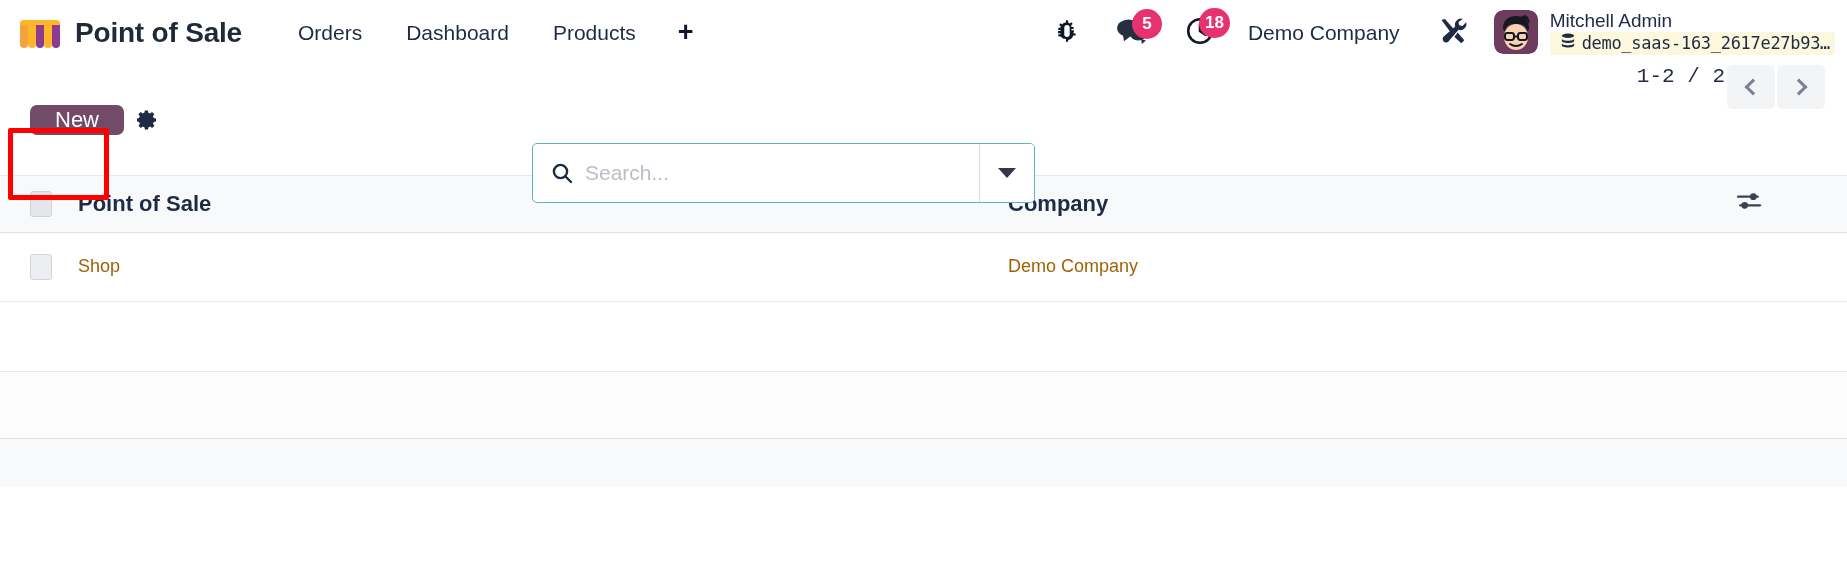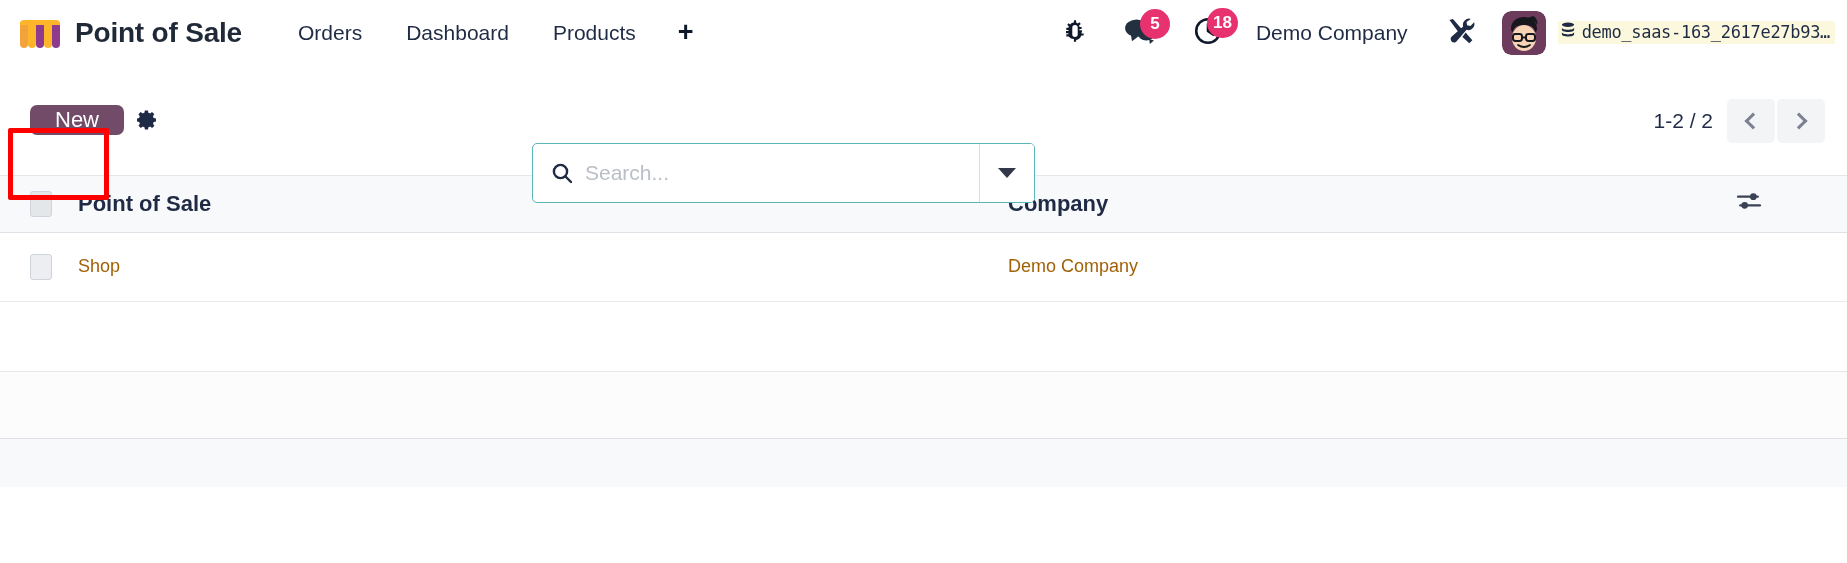--- a/index.html
+++ b/index.html
@@ -127,21 +127,21 @@
     color: #1f2a44;
     line-height: 1.12;
     white-space: nowrap;
   }
 
   .db-line {
     display: flex;
     align-items: center;
     gap: 7px;
     background: #fbf8dd;
-    padding: 1px 5px 2px 3px;
+    padding: 1px 5px 2px 11px;
     border-radius: 2px;
   }
 
   .db-name {
     font-family: "DejaVu Sans Mono", monospace;
     font-size: 17px;
     color: #1f2a44;
     white-space: nowrap;
     letter-spacing: -0.3px;
   }
@@ -249,22 +249,23 @@
     border-right: 9px solid transparent;
     border-top: 10px solid #32384a;
   }
 
   .pager {
     position: absolute;
     right: 22px;
     top: 0;
     height: 111px;
     display: flex;
-    align-items: center;
-    gap: 14px;
+    align-items: flex-start;
+    gap: 2px;
+    font-family: Liberation Mono, monospace;
   }
 
   .pager-count {
     font-size: 21px;
     color: #1f2a44;
     white-space: nowrap;
   }
 
   .pager-btns { display: flex; gap: 2px; }
 
@@ -424,20 +425,21 @@
           <ellipse cx="22" cy="27" rx="12" ry="13" fill="#f6d3b5"></ellipse>
           <path d="M9 18 c0-8 6-12 13-12 s13 4 13 12 c0 2-1 3-2 3 c-1-6-5-7-11-7 c-6 0-10 1-11 7 c-1 0-2-1-2-3z" fill="#16181d"></path>
           <path d="M31 5 c4 2 5 6 4 9 c-2-4-5-6-9-7z" fill="#16181d"></path>
           <rect x="11" y="23" width="9" height="7" rx="2.4" fill="none" stroke="#16181d" stroke-width="2"></rect>
           <rect x="24" y="23" width="9" height="7" rx="2.4" fill="none" stroke="#16181d" stroke-width="2"></rect>
           <path d="M20 26.5 h4" stroke="#16181d" stroke-width="2"></path>
           <path d="M16 34 q6 4 12 0" stroke="#16181d" stroke-width="1.8" fill="none" stroke-linecap="round"></path>
         </svg>
       </span>
       <span class="user-text">
+        <span class="user-name">Mitchell Admin</span>
         <span class="db-line">
           <span>
             <svg viewBox="0 0 16 18" width="14" height="16" fill="#1f2a44">
               <ellipse cx="8" cy="3" rx="7" ry="2.6"></ellipse>
               <path d="M1 6.2 c0 1.5 3.1 2.6 7 2.6 s7-1.1 7-2.6 v2.4 c0 1.5-3.1 2.6-7 2.6 s-7-1.1-7-2.6z"></path>
               <path d="M1 11.4 c0 1.5 3.1 2.6 7 2.6 s7-1.1 7-2.6 v2.4 c0 1.5-3.1 2.6-7 2.6 s-7-1.1-7-2.6z"></path>
             </svg>
           </span>
           <span class="db-name">demo_saas-163_2617e27b93…</span>
         </span>

